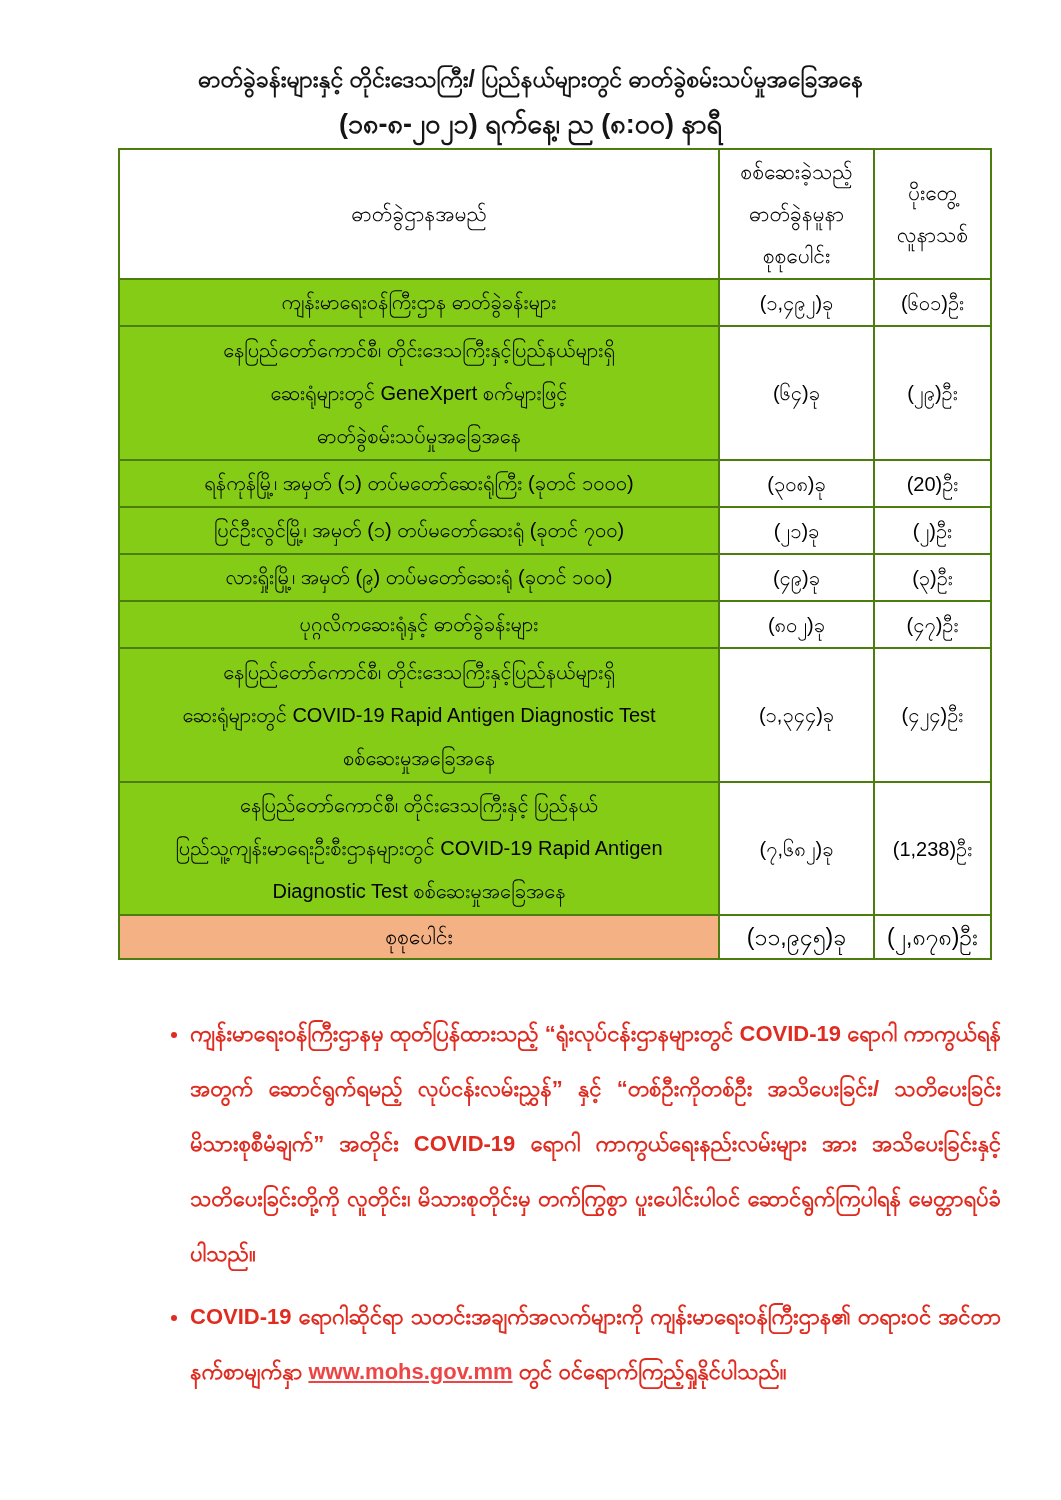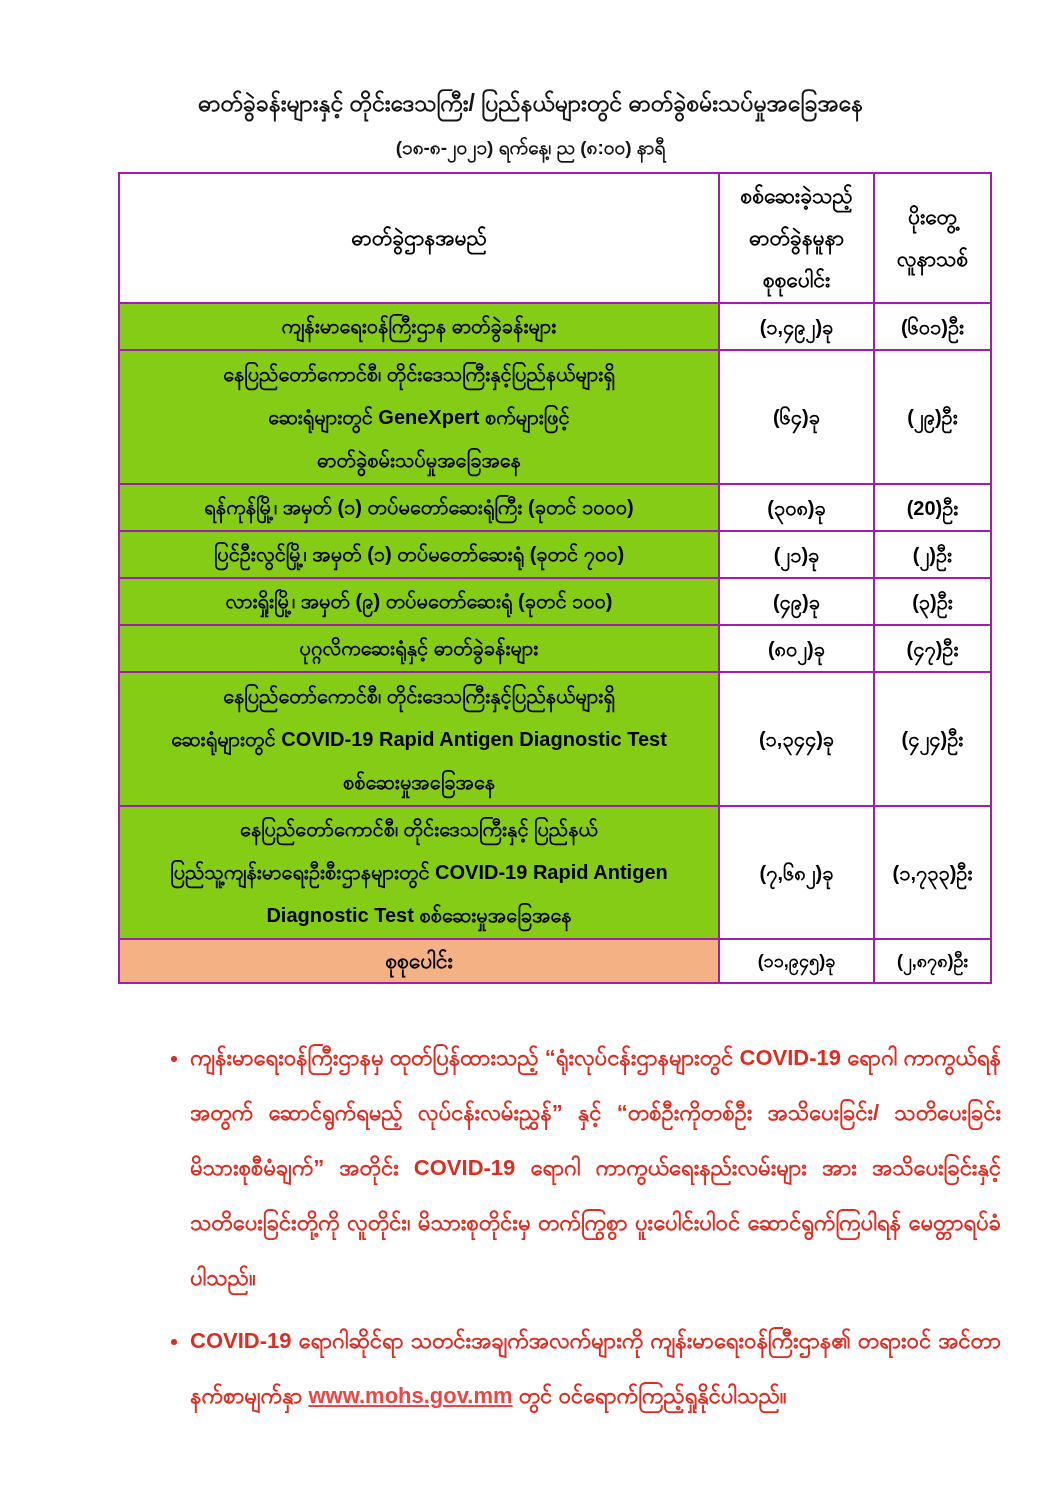--- a/index.html
+++ b/index.html
@@ -10,49 +10,49 @@
   body {
     width: 1061px;
     height: 1500px;
     font-family: "Liberation Sans", "DejaVu Sans", sans-serif;
     font-weight: bold;
     color: #000000;
     position: relative;
     overflow: hidden;
   }
   .page {
-    padding-top: 80px;
+    padding-top: 56px;
   }
   .title-block {
     text-align: center;
     color: #151515;
   }
   .doc-title {
     font-size: 23px;
     line-height: 46px;
     margin: 0 60px;
   }
   .doc-date {
-    font-size: 19px;
+    font-size: 27px;
     line-height: 44px;
   }
   table.results {
     border-collapse: collapse;
     margin-left: 118px;
     margin-top: 2px;
     table-layout: fixed;
     width: 872px;
   }
   table.results th,
   table.results td {
-    border: 2px solid #a21caf;
+    border: 2px solid #4d7c0f;
     text-align: center;
     vertical-align: middle;
     padding: 1px 8px;
-    font-weight: bold;
+    font-weight: normal;
   }
   col.c-lab { width: 600px; }
   col.c-samples { width: 155px; }
   col.c-pos { width: 117px; }
   th.hdr {
     background: #ffffff;
     font-size: 21px;
     line-height: 42px;
     white-space: pre-line;
   }
@@ -66,21 +66,21 @@
     background: #ffffff;
     font-size: 20px;
     line-height: 40px;
   }
   tr.total td.label {
     background: #F4B183;
     font-size: 21px;
     line-height: 40px;
   }
   tr.total td.val {
-    font-size: 18px;
+    font-size: 23px;
   }
   .notes {
     margin: 46px 60px 0 160px;
   }
   ul.note-list {
     margin: 0;
     padding-left: 30px;
     list-style: disc outside;
   }
   ul.note-list li {
@@ -162,21 +162,21 @@
 ဆေးရုံများတွင် COVID-19 Rapid Antigen Diagnostic Test
 စစ်ဆေးမှုအခြေအနေ</td>
       <td class="val">(၁,၃၄၄)ခု</td>
       <td class="val">(၄၂၄)ဦး</td>
     </tr>
     <tr style="height:130px">
       <td class="lab">နေပြည်တော်ကောင်စီ၊ တိုင်းဒေသကြီးနှင့် ပြည်နယ်
 ပြည်သူ့ကျန်းမာရေးဦးစီးဌာနများတွင်  COVID-19 Rapid Antigen
 Diagnostic Test စစ်ဆေးမှုအခြေအနေ</td>
       <td class="val">(၇,၆၈၂)ခု</td>
-      <td class="val">(၁,၇၃၃)ဦး</td>
+      <td class="val">(1,238)ဦး</td>
     </tr>
     <tr class="total" style="height:40px">
       <td class="label">စုစုပေါင်း</td>
       <td class="val">(၁၁,၉၄၅)ခု</td>
       <td class="val">(၂,၈၇၈)ဦး</td>
     </tr>
   </tbody>
     </table>
 
   <div class="notes">

